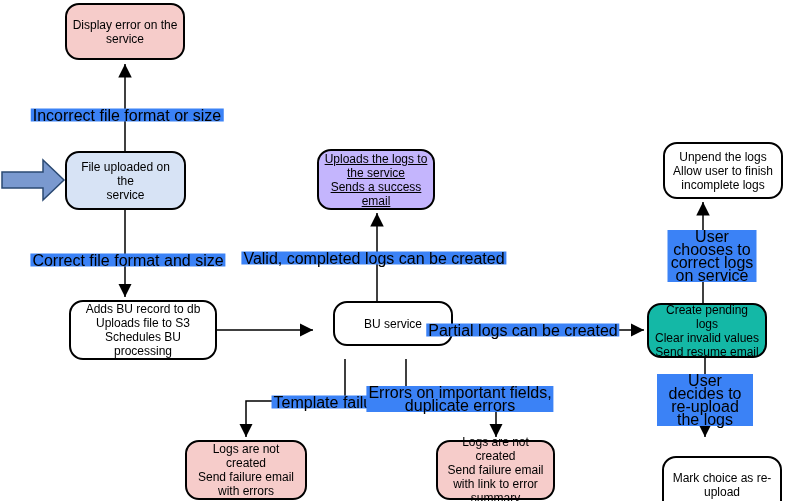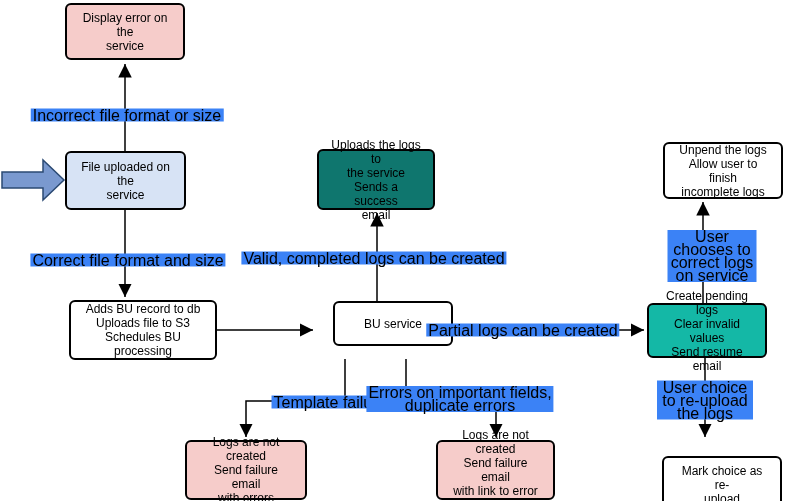--- a/index.html
+++ b/index.html
@@ -8,32 +8,32 @@
     width:801px;height:501px;
     background:#ffffff;
     font-family:"Liberation Sans", sans-serif;
     overflow:hidden;
   }
   #wires{position:absolute;left:0;top:0;z-index:1;}
   .node{
     position:absolute;
     box-sizing:border-box;
     border:2px solid #000000;
-    border-radius:6px;
+    border-radius:14px;
     display:flex;align-items:center;justify-content:center;
     text-align:center;
     font-size:12px;line-height:14px;color:#000000;
     white-space:pre-line;
     z-index:2;
-    padding:2px 12px;
+    padding:2px 5px;
   }
   .fill-white{background:#ffffff;margin-left:17px;}
   .fill-pink{background:#F6CCCA;}
   .fill-blue{background:#D7E3F5;}
-  .fill-green{background:#0f766e;}
+  .fill-green{background:#c4b5fd;text-decoration:underline;}
   .fill-yellow{background:#14b8a6;}
   .edge-label{
     position:absolute;
     transform:translate(-50%,-50%);
     background:#3b82f6;
     font-size:16px;line-height:13px;color:#000000;
     white-space:pre-line;text-align:center;
     padding:0 2px;
     z-index:3;
   }
@@ -108,20 +108,20 @@
   <div class="edge-label" style="left:127px; top:115px;">Incorrect file format or size</div>
 
   <div class="edge-label" style="left:128px; top:260px;">Correct file format and size</div>
 
   <div class="edge-label" style="left:374px; top:258px;">Valid, completed logs can be created</div>
 
   <div class="edge-label" style="left:523px; top:330px;">Partial logs can be created</div>
 
   <div class="edge-label" style="left:712px; top:256px;">User chooses to correct logs on service</div>
 
-  <div class="edge-label" style="left:705px; top:400px;">User choice to re-upload the logs</div>
+  <div class="edge-label" style="left:705px; top:400px;">User decides to re-upload the logs</div>
 
   <div class="edge-label" style="left:330px; top:402px;">Template failure</div>
 
   <div class="edge-label" style="left:460px; top:399px;">Errors on important fields,
 duplicate errors</div>
 
 </div>
 
 </body></html>

